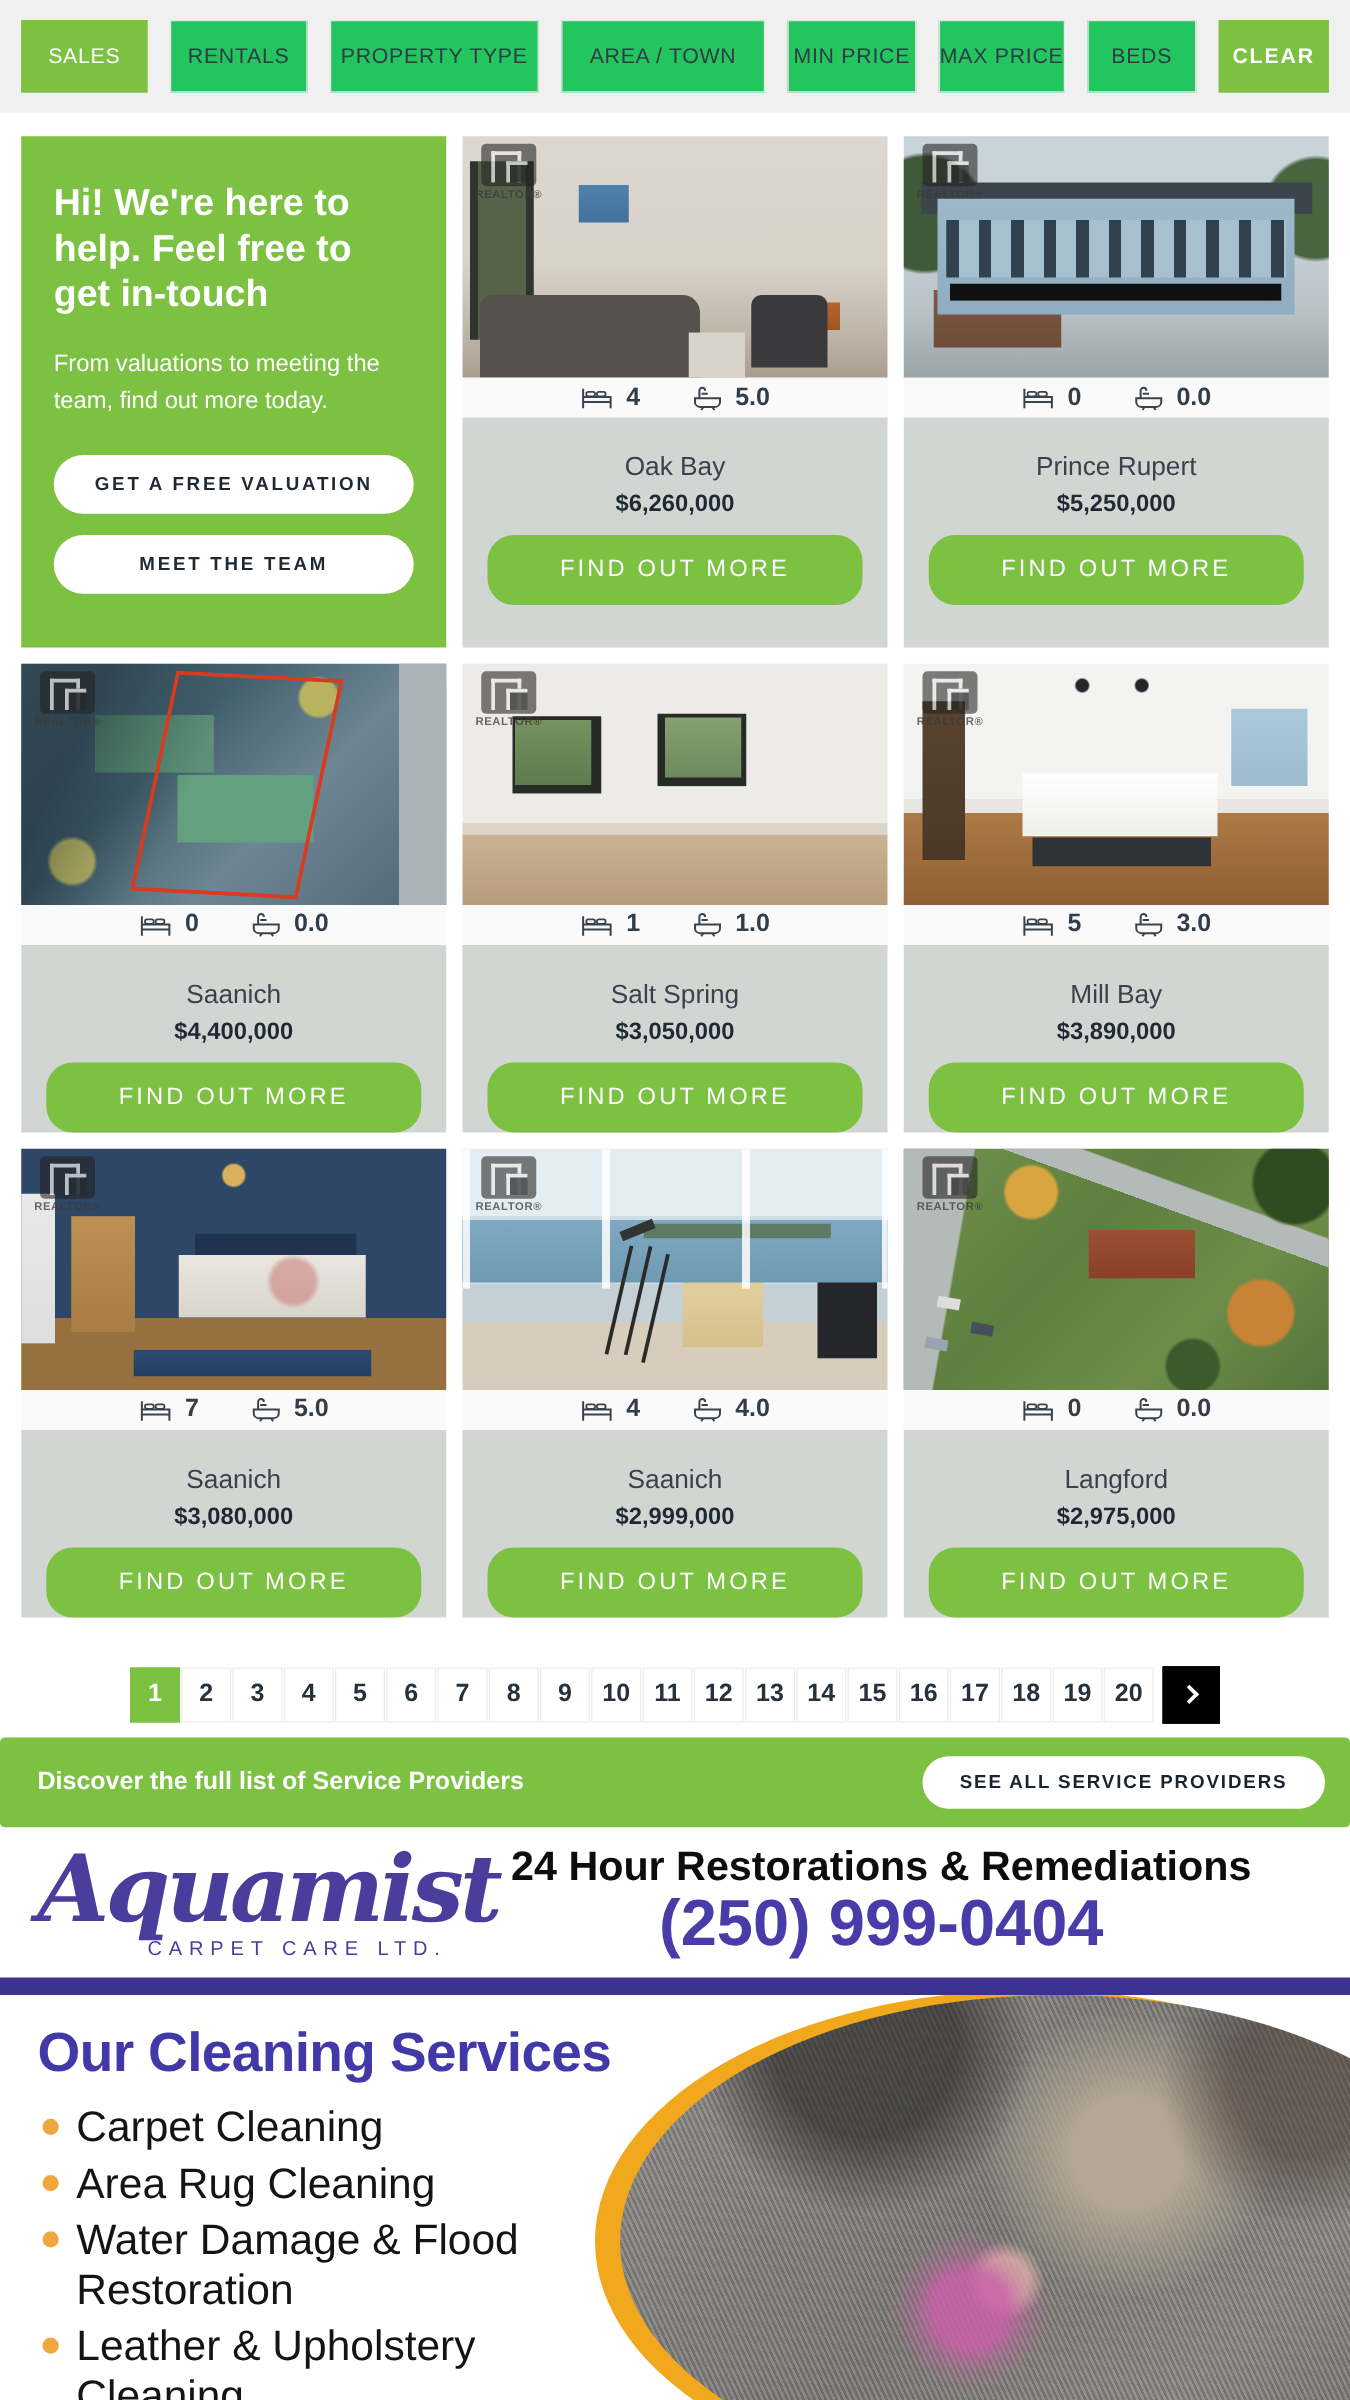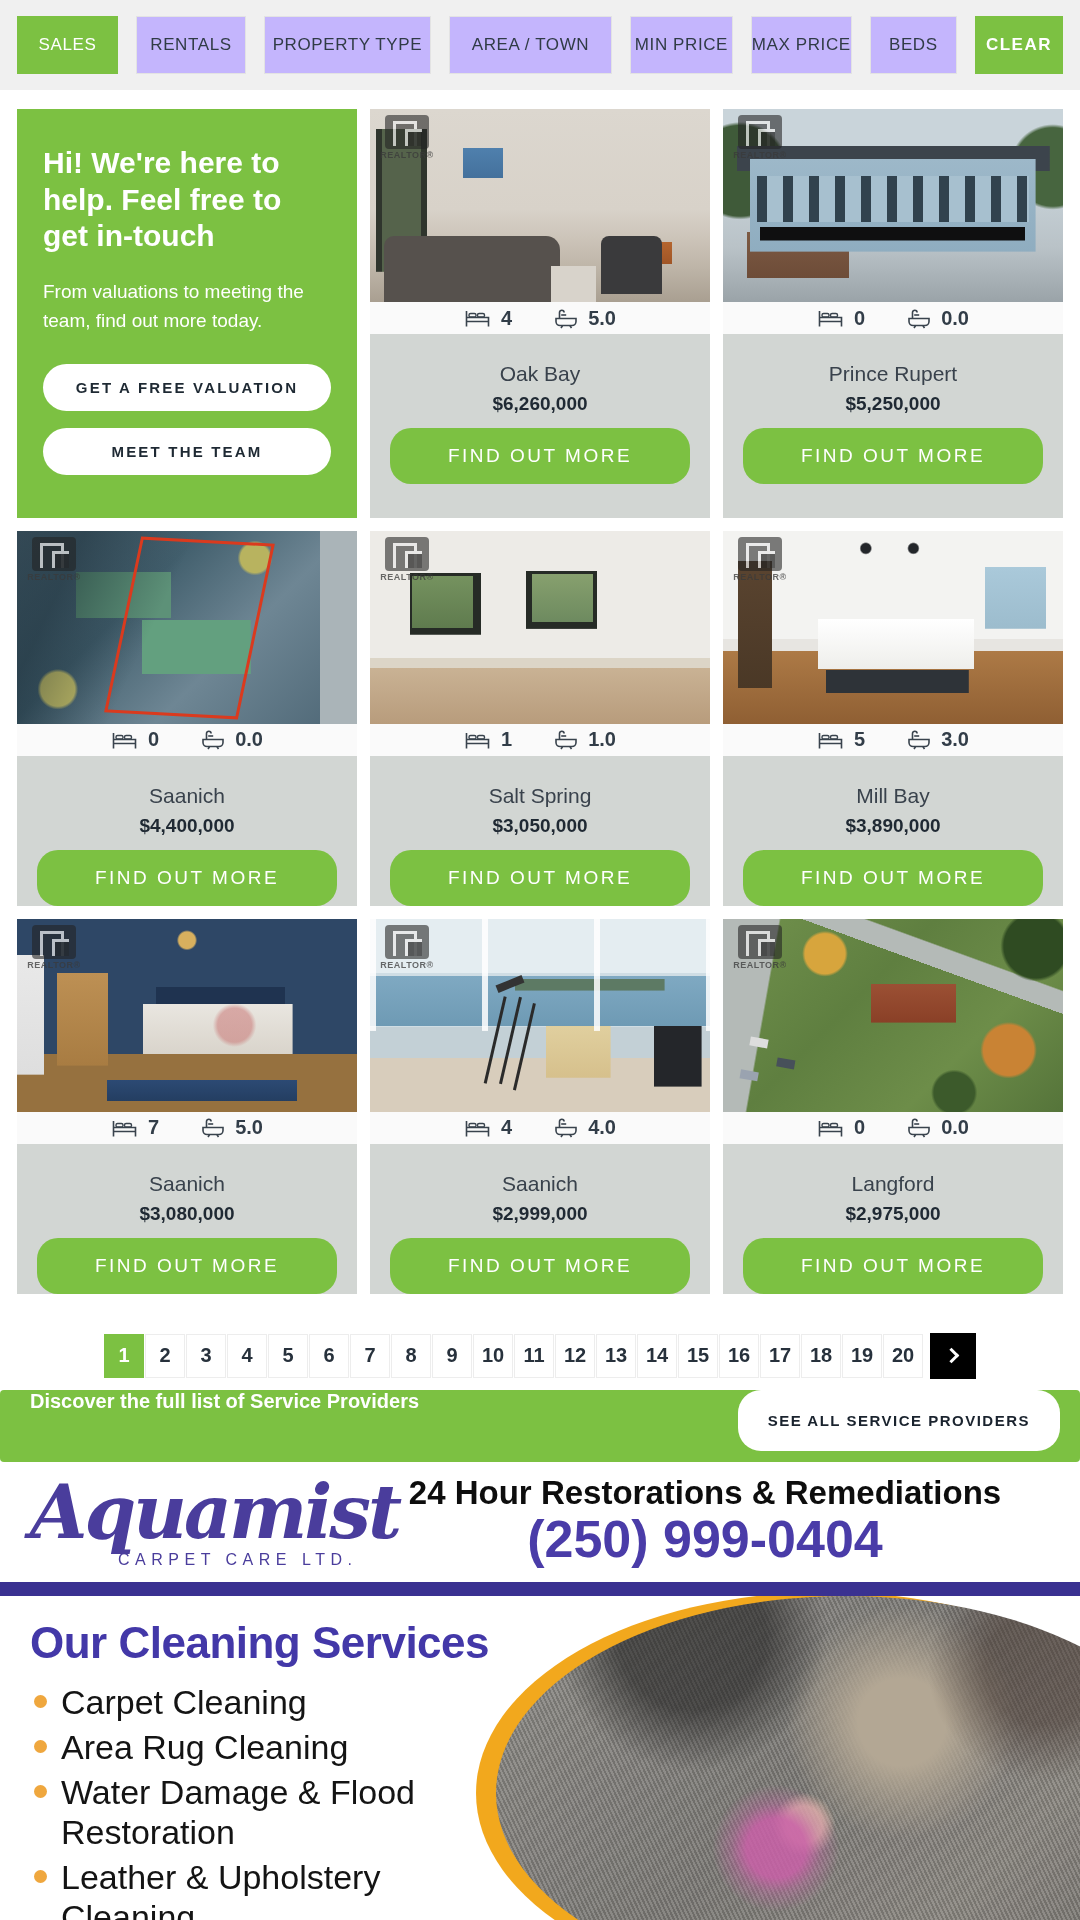--- a/index.html
+++ b/index.html
@@ -7,21 +7,21 @@
   body {
     font-family:"Liberation Sans", sans-serif;
     background:#ffffff;
     color:#2e3a45;
     min-height:1920px;
     overflow-x:hidden;
   }
   
   .filter-strip { background:#f0f0f0; height:90px; display:flex; align-items:center; padding:0 17px; gap:18px; }
   .fbtn {
-    height:58px; background:#c4b5fd; border:1px solid #e3e3e3;
+    height:58px; background:#22c55e; border:1px solid #e3e3e3;
     display:flex; align-items:center; justify-content:center;
     font-size:17px; letter-spacing:.6px; color:#303b46; cursor:pointer;
     font-family:"Liberation Sans", sans-serif;
   }
   .fbtn.green { background:#7cc142; border-color:#7cc142; color:#ffffff; }
   .fbtn.bold  { font-weight:bold; letter-spacing:1.5px; }
   .f1{width:110px}.f2{width:120px}.f3{width:182px}.f4{width:178px}.f5{width:112px}.f6{width:110px}.f7{width:95px}.f8{width:96px}
   
   .grid { display:grid; grid-template-columns:repeat(3, 1fr); gap:13px; margin:19px 17px 0 17px; }
   .promo {
@@ -132,25 +132,25 @@
     font-size:20px; font-weight:bold; color:#27313c; cursor:pointer;
     display:flex; align-items:center; justify-content:center;
     font-family:"Liberation Sans", sans-serif;
   }
   .page.active { background:#7cc142; border-color:#7cc142; color:#ffffff; }
   .page.next { background:#000000; border-color:#000000; width:46px; height:46px; margin-left:6px; }
   .chev { display:block; width:11px; height:11px; border-top:3px solid #ffffff; border-right:3px solid #ffffff; transform:rotate(45deg); margin-right:4px; }
   
   .banner {
     margin-top:11px; height:72px; background:#7cc142; border-radius:4px;
-    display:flex; justify-content:space-between; padding:0 20px 0 30px;
+    display:flex; align-items:center; justify-content:space-between; padding:0 20px 0 30px;
   }
   .banner-text { color:#ffffff; font-weight:bold; font-size:20px; }
   .banner-btn {
-    height:61px; border:none; border-radius:23px; background:#ffffff; color:#1a232e;
+    height:42px; border:none; border-radius:23px; background:#ffffff; color:#1a232e;
     font-weight:bold; font-size:15px; letter-spacing:1.5px; padding:0 30px; cursor:pointer;
     font-family:"Liberation Sans", sans-serif;
   }
   
   .ad-header { height:120px; background:#ffffff; display:flex; align-items:center; padding:0 30px; }
   .brand { width:330px; }
   .brand-name {
     display:block; font-family:"DejaVu Serif", serif; font-style:italic; font-weight:bold;
     font-size:74px; line-height:1; color:#4a3d9c; letter-spacing:-3px;
   }

